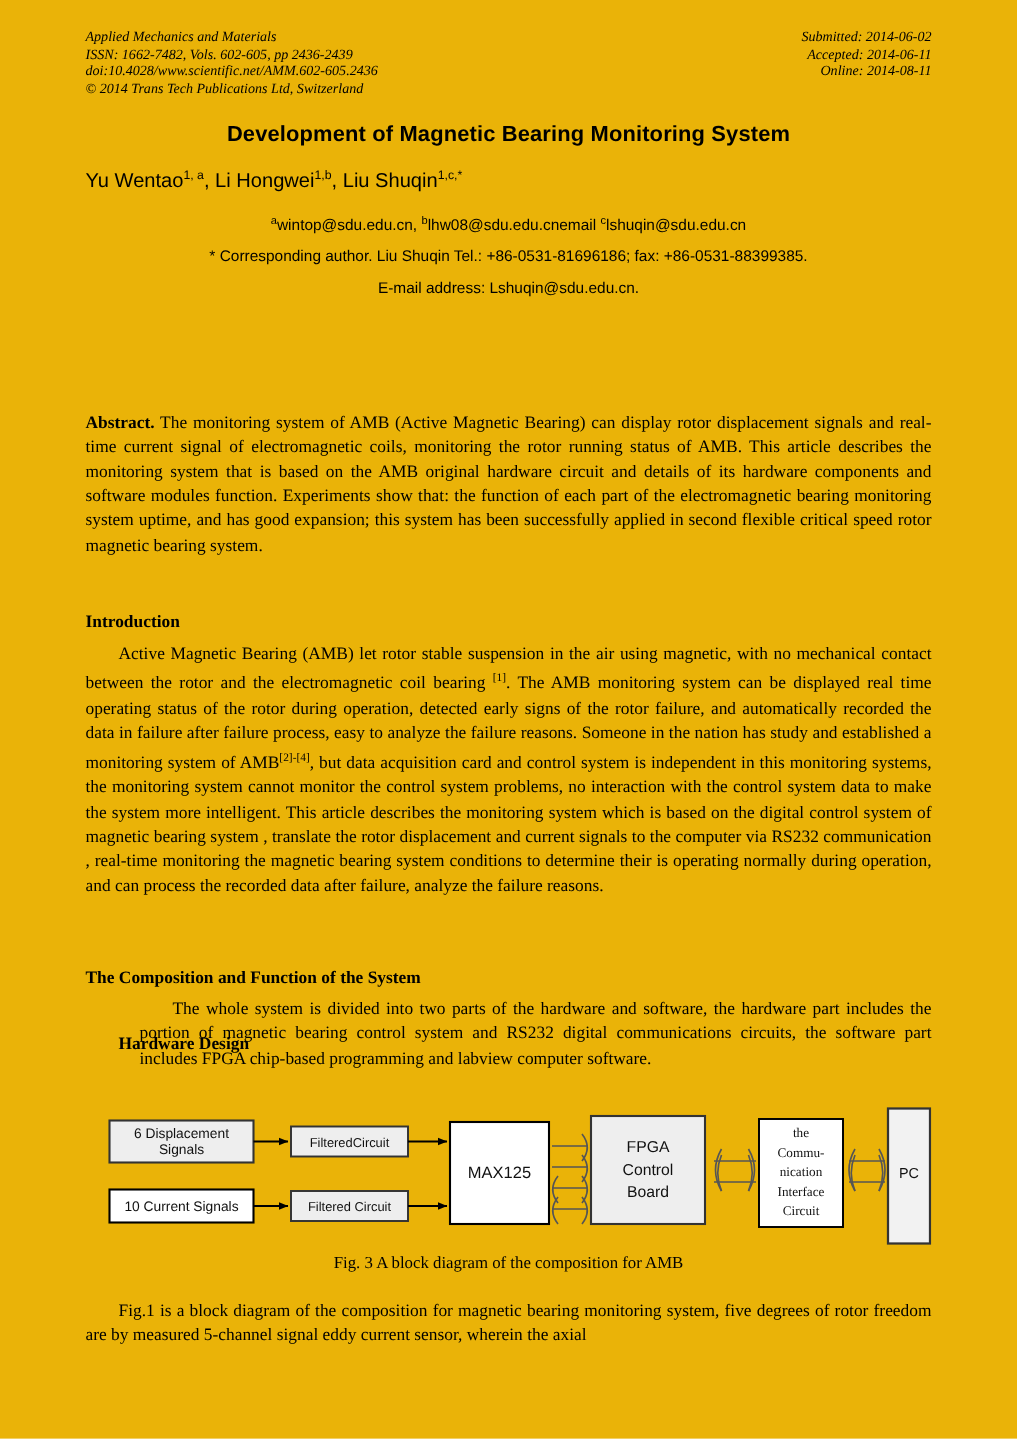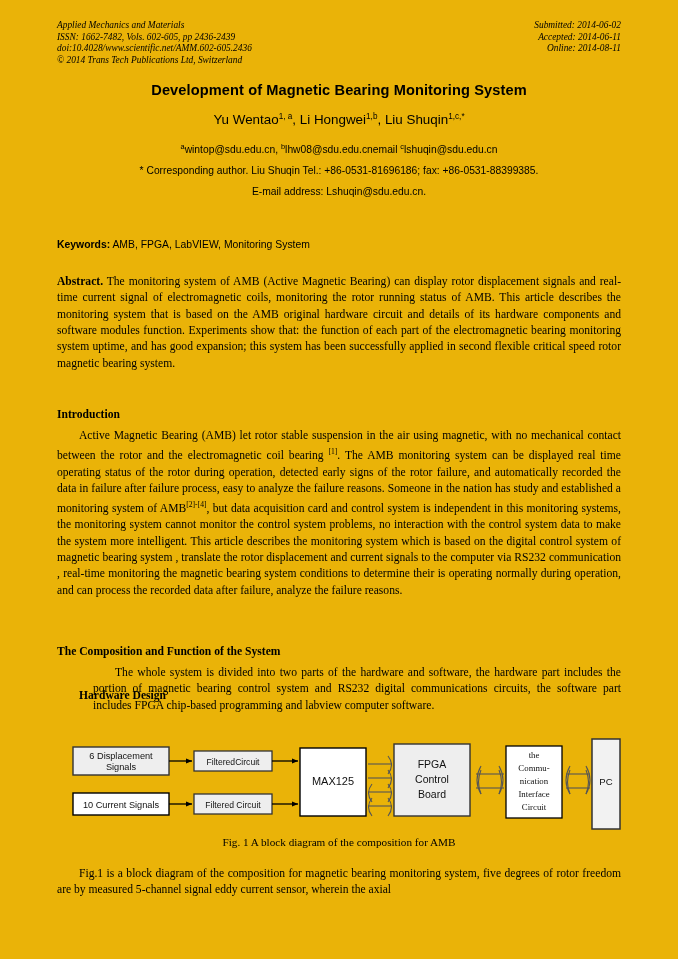--- a/index.html
+++ b/index.html
@@ -51,21 +51,20 @@
     font-family: "Liberation Sans", "DejaVu Sans", sans-serif;
     font-weight: bold;
     font-size: 14.6px;
     letter-spacing: 0.1px;
   }
   .authors {
     position: absolute;
     top: 112px;
     left: 57px;
     right: 57px;
-    text-align: center;
     font-family: "Liberation Sans", "DejaVu Sans", sans-serif;
     font-size: 13.4px;
   }
   .authors sup { font-size: 8.2px; }
 
   .affil-block {
     position: absolute;
     top: 136px;
     left: 45px;
     right: 45px;
@@ -168,23 +167,20 @@
   <div class="authors">
     <span>Yu Wentao</span><sup>1, a</sup><span>, </span><span>Li Hongwei</span><sup>1,b</sup><span>, </span><span>Liu Shuqin</span><sup>1,c,*</sup>
   </div>
 
   <div class="affil-block">
     <div class="affil-line"><sup>a</sup><span>wintop@sdu.edu.cn, </span><sup>b</sup><span>lhw08@sdu.edu.cnemail </span><sup>c</sup><span>lshuqin@sdu.edu.cn</span></div>
     <div class="affil-line">* Corresponding author. Liu Shuqin Tel.: +86-0531-81696186; fax: +86-0531-88399385.</div>
     <div class="affil-line">E-mail address: Lshuqin@sdu.edu.cn.</div>
   </div>
 
-  <div class="keywords">
-    <span class="kw-label">Keywords:</span><span> AMB, FPGA, LabVIEW, Monitoring System</span>
-  </div>
 
   <div class="body-para" id="abstract">
     <span class="lead-bold">Abstract.</span><span> The monitoring system of AMB (Active Magnetic Bearing) can display rotor displacement signals and real-time current signal of electromagnetic coils, monitoring the rotor running status of AMB. This article describes the monitoring system that is based on the AMB original hardware circuit and details of its hardware components and software modules function. Experiments show that: the function of each part of the electromagnetic bearing monitoring system uptime, and has good expansion; this system has been successfully applied in second flexible critical speed rotor magnetic bearing system.</span>
   </div>
 
   <div class="section-head" id="intro-head">Introduction</div>
   <div class="body-para" id="intro-p1">
     <span>Active Magnetic Bearing (AMB) let rotor stable suspension in the air using magnetic, with no mechanical contact between the rotor and the electromagnetic coil bearing </span><sup>[1]</sup><span>. The AMB monitoring system can be displayed real time operating status of the rotor during operation, detected early signs of the rotor failure, and automatically recorded the data in failure after failure process, easy to analyze the failure reasons. Someone in the nation has study and established a monitoring system of AMB</span><sup>[2]-[4]</sup><span>, but data acquisition card and control system is independent in this monitoring systems, the monitoring system cannot monitor the control system problems, no interaction with the control system data to make the system more intelligent. This article describes the monitoring system which is based on the digital control system of magnetic bearing system , translate the rotor displacement and current signals to the computer via RS232 communication , real-time monitoring the magnetic bearing system conditions to determine their is operating normally during operation, and can process the recorded data after failure, analyze the failure reasons.</span>
   </div>
 
@@ -279,17 +275,17 @@
         <path d="M529,34 q5,12 0,24"></path>
       </g>
 
       <g>
         <rect x="535" y="3" width="28" height="90" fill="#f2f2f2" stroke="#333333" stroke-width="1.5"></rect>
         <text x="549" y="49" text-anchor="middle" font-family="'Liberation Sans','DejaVu Sans',sans-serif" font-size="9.6" fill="#111111">PC</text>
       </g>
     </svg>
   </div>
 
-  <div class="fig-caption">Fig. 1 A block diagram of the composition for AMB</div>
+  <div class="fig-caption">Fig. 3 A block diagram of the composition for AMB</div>
 
   <div class="body-para" id="after-fig">Fig.1 is a block diagram of the composition for magnetic bearing monitoring system, five degrees of rotor freedom are by measured 5-channel signal eddy current sensor, wherein the axial</div>
 
 </div>
 
 </body></html>

